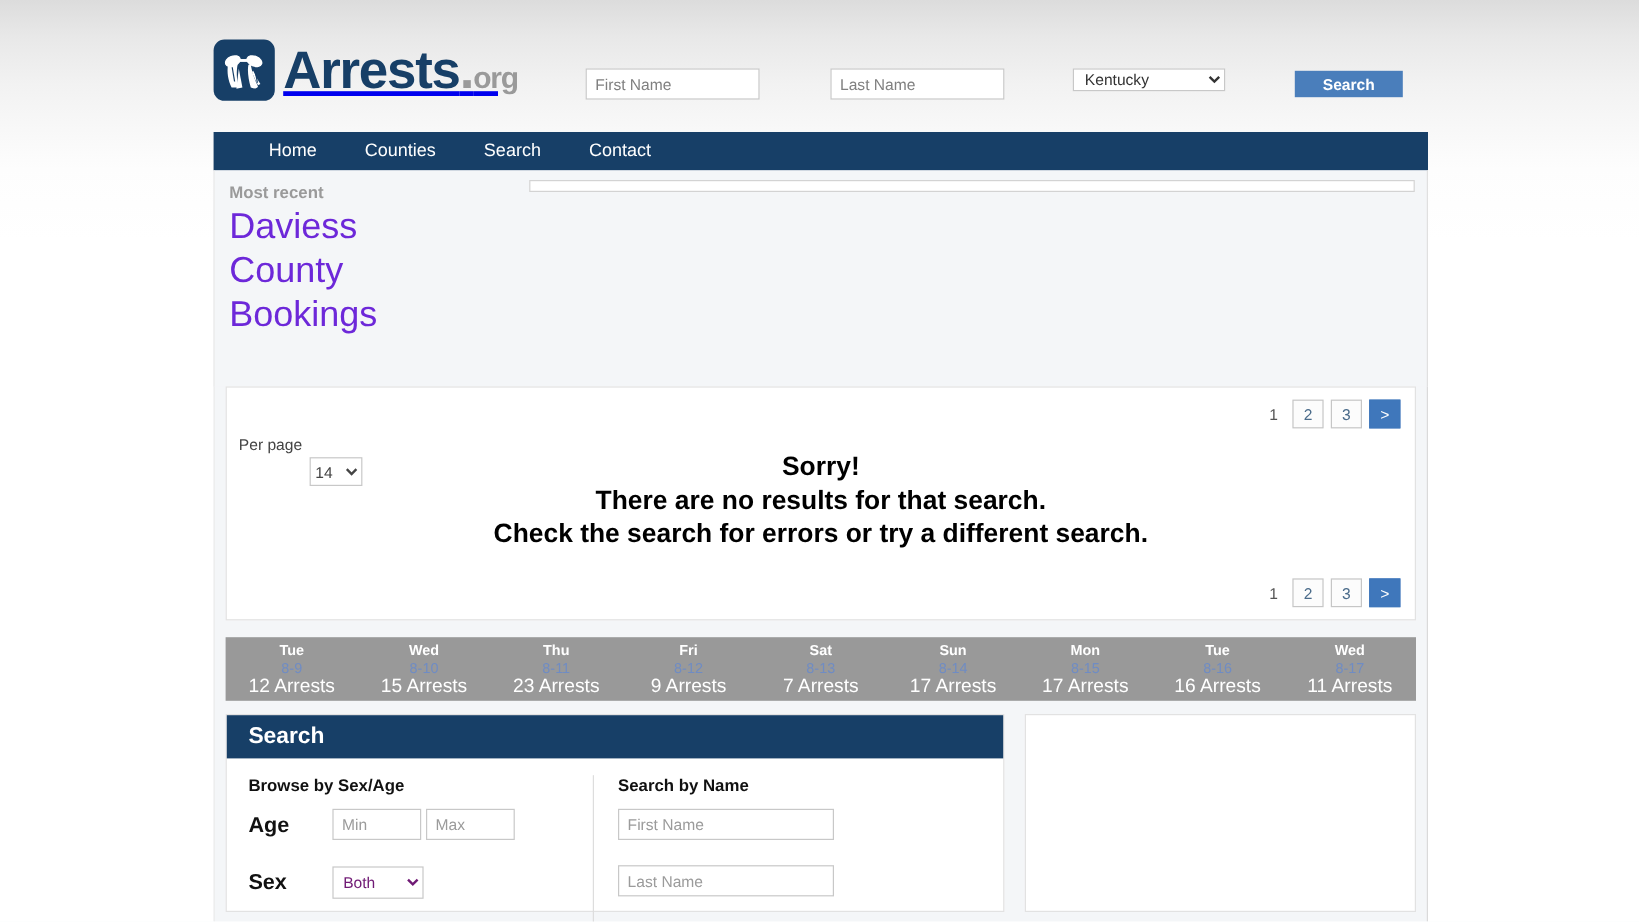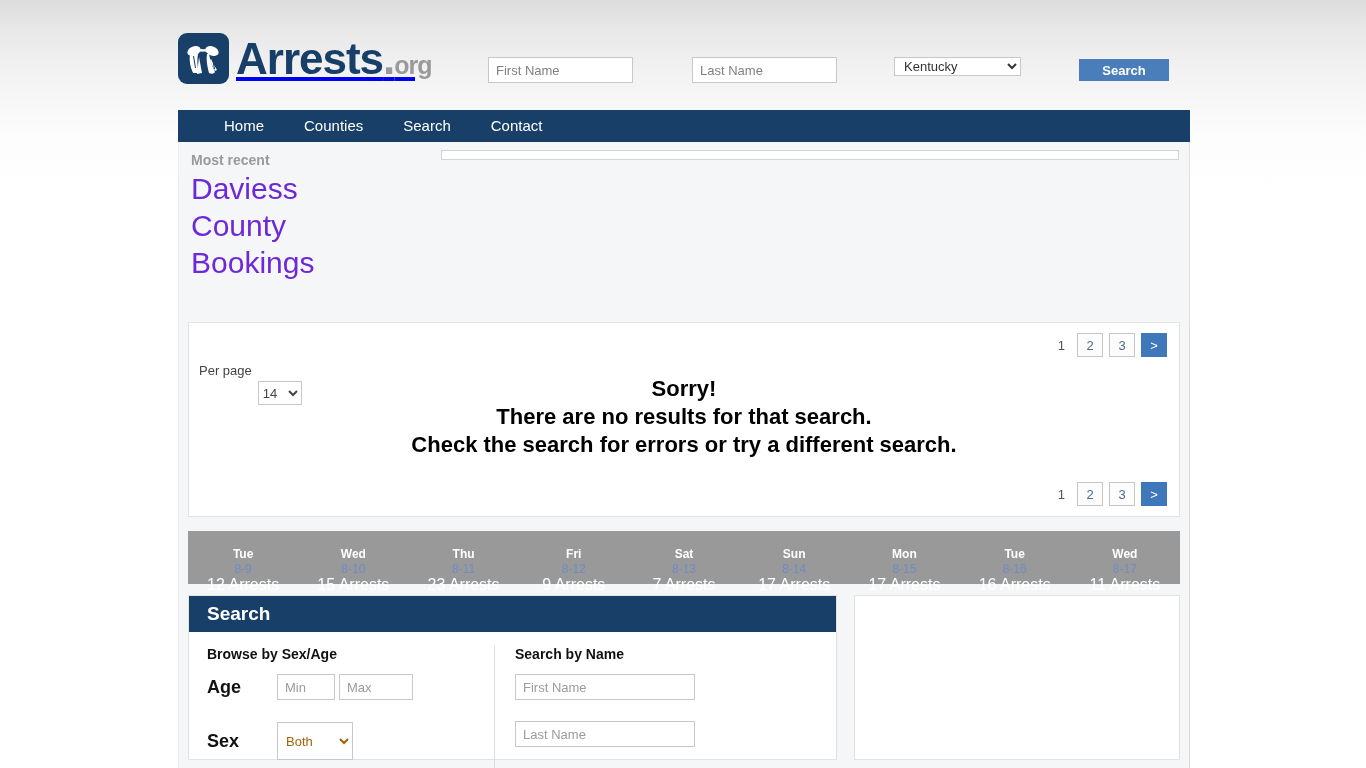--- a/index.html
+++ b/index.html
@@ -221,21 +221,21 @@
   
   .datestrip {
     margin: 14px 10px 0 10px;
     background: #999999;
     height: 53px;
     display: flex;
   }
   .daycol {
     flex: 1 1 0;
     text-align: center;
-    padding-top: 16px;
+    padding-top: 4px;
     text-decoration: none;
     display: block;
   }
   .day-name { font-size: 12px; font-weight: bold; color: #ffffff; line-height: 15px; }
   .day-date { font-size: 12px; color: #6f8cc4; line-height: 15px; }
   .day-count { font-size: 16px; color: #ffffff; line-height: 15px; }
 
   
   .bottom {
     margin: 11px 10px 0 10px;
@@ -288,29 +288,29 @@
     height: 26px;
     border: 1px solid #c8c8c8;
     background: #fff;
     font-family: "Liberation Sans", sans-serif;
     font-size: 13px;
     color: #333;
     padding: 0 7px;
     outline: none;
   }
   .sb-input::placeholder { color: #9b9b9b; }
-  .sb-min { width: 58px; }
+  .sb-min { width: 74px; }
   .sb-max { width: 74px; margin-left: 4px; }
   .sb-select {
-    width: 76px; height: 38px;
+    width: 76px; height: 27px;
     border: 1px solid #c8c8c8;
     background: #fff;
     font-family: "Liberation Sans", sans-serif;
     font-size: 13px;
-    color: #a16207;
+    color: #701a75;
     padding: 0 4px;
   }
   .sb-name { width: 180px; display: block; margin-bottom: 21px; }
   .sidead {
     flex: 1 1 auto;
     background: #ffffff;
     border: 1px solid #e2e2e2;
   }
 
   .hero, .results, .datestrip, .bottom { position: relative; }

